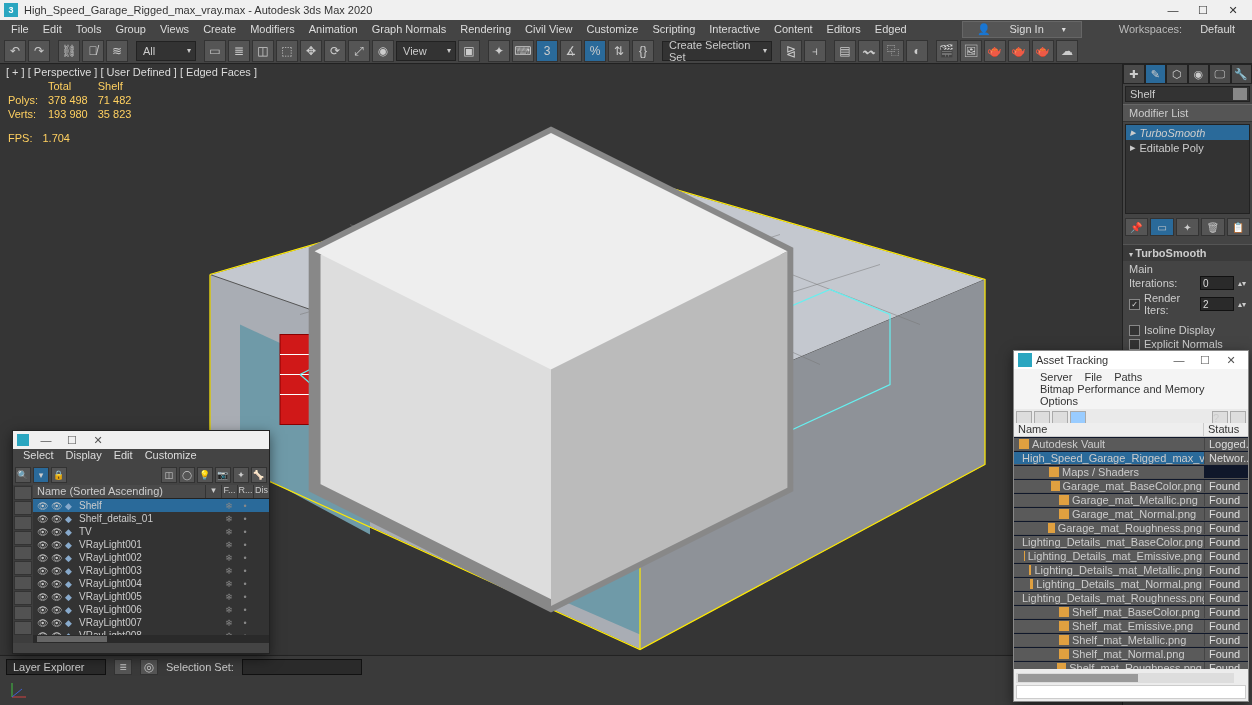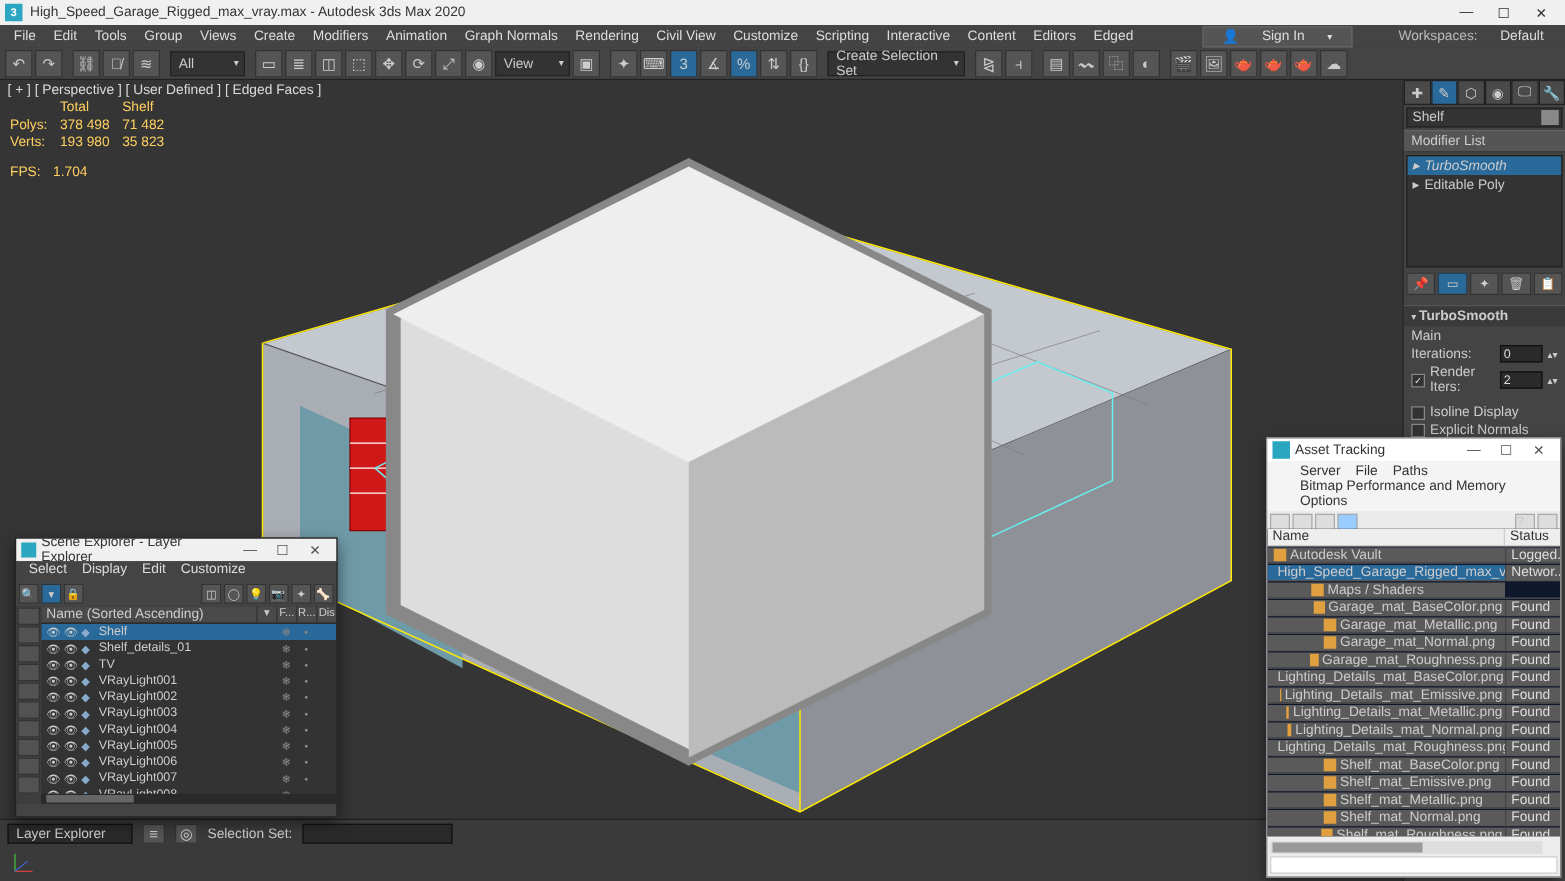--- a/index.html
+++ b/index.html
@@ -363,21 +363,20 @@
   <svg width="28" height="24">
     <line x1="6" y1="18" x2="20" y2="18" stroke="#d04040"></line>
     <line x1="6" y1="18" x2="6" y2="4" stroke="#40c040"></line>
     <line x1="6" y1="18" x2="16" y2="10" stroke="#4060d0"></line>
   </svg>
 </div>
 
 <div class="float-win" id="scene-explorer">
   <div class="fw-title">
     <span style="width:12px;height:12px;background:#2aa6c0;margin-right:4px"></span>
-    <span class="t">Scene Explorer - Layer Explorer</span>
     <span class="wb">—</span>
     <span class="wb">☐</span>
     <span class="wb">✕</span>
   </div>
   <div class="fw-menu" id="se-menu">
       <span>Select</span>
       <span>Display</span>
       <span>Edit</span>
       <span>Customize</span>
     </div>

